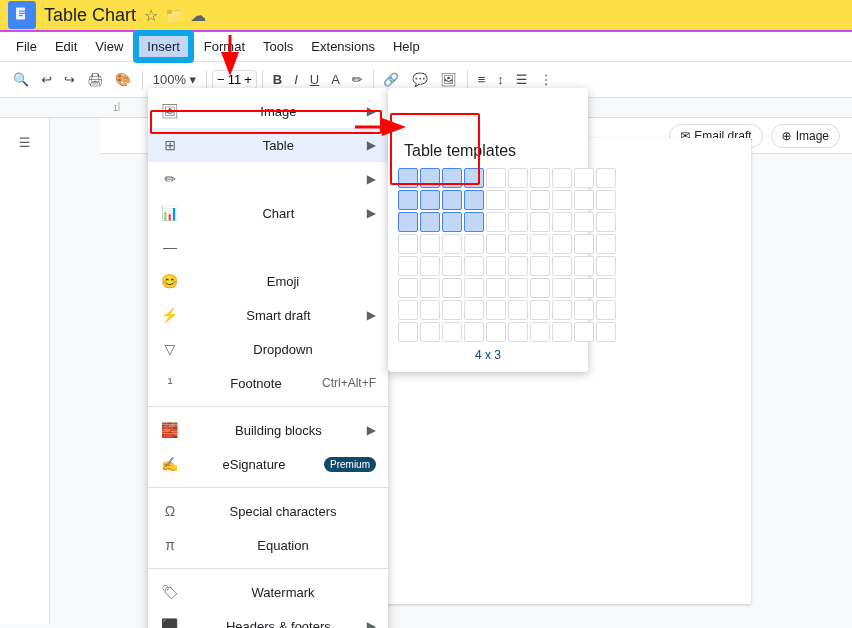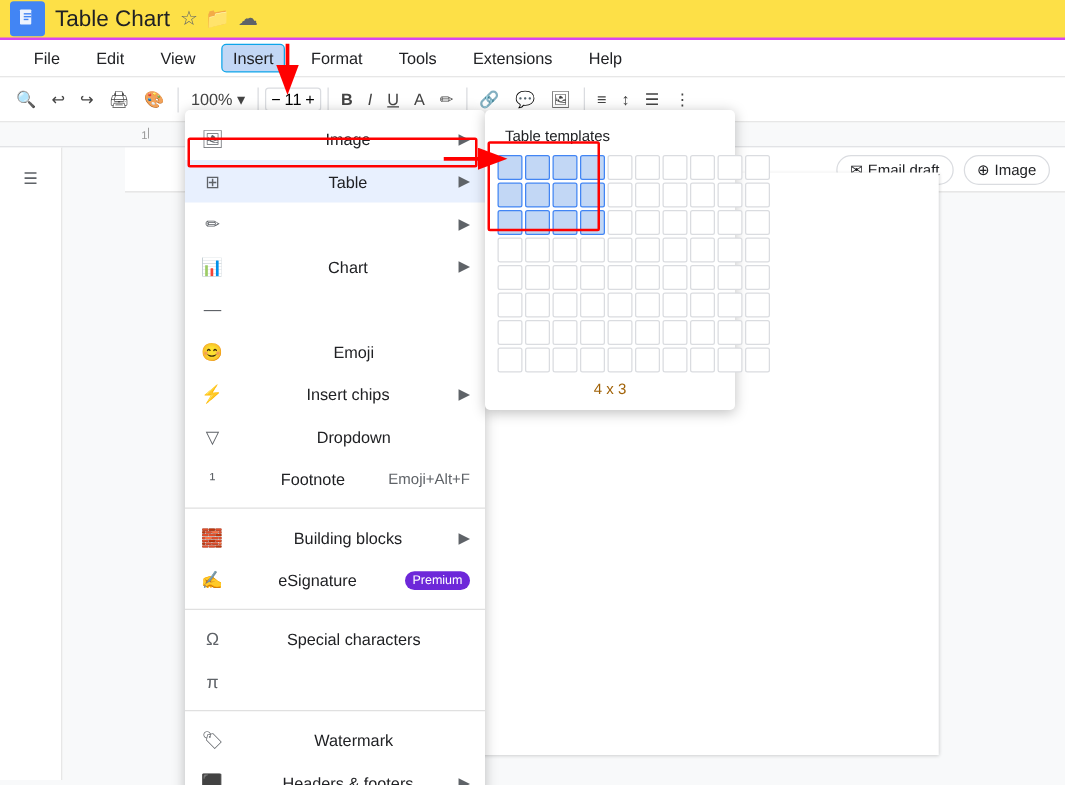--- a/index.html
+++ b/index.html
@@ -15,23 +15,23 @@
     .title-text { font-size: 18px; color: #202124; margin-right: 8px; }
     .title-icons { display: flex; gap: 6px; align-items: center; color: #5f6368; }
     .title-icons span { font-size: 16px; cursor: pointer; }
 
     
     .menu-bar {
       display: flex; align-items: center; padding: 2px 8px; background: #fff; height: 30px;
       border-bottom: 1px solid #e0e0e0; gap: 2px;
     }
     .menu-item {
-      padding: 3px 8px; border-radius: 4px; cursor: pointer; color: #202124; font-size: 13px; margin-left: 11px;
-    }
-    .menu-item.active { background: #c2d7f5; border: 1px solid #0ea5e9; }
+      padding: 3px 8px; border-radius: 4px; cursor: pointer; color: #202124; font-size: 13px;
+    }
+    .menu-item.active { background: #c2d7f5; border: 6px solid #0ea5e9; }
 
     
     .toolbar {
       display: flex; align-items: center; padding: 2px 8px; background: #fff; height: 36px;
       border-bottom: 1px solid #e0e0e0; gap: 2px; flex-wrap: nowrap; overflow: hidden;
     }
     .toolbar-btn {
       padding: 3px 5px; border-radius: 3px; cursor: pointer; color: #444; font-size: 13px;
       display: flex; align-items: center; border: none; background: none;
     }
@@ -95,36 +95,36 @@
     .menu-row {
       display: flex; align-items: center; padding: 7px 12px; cursor: pointer;
       color: #202124; font-size: 13px; position: relative;
     }
     .menu-row.highlighted { background: #e8f0fe; }
     .menu-row .row-icon { width: 20px; height: 20px; display: flex; align-items: center; justify-content: center; margin-right: 10px; color: #5f6368; font-size: 14px; flex-shrink: 0; }
     .menu-row .row-label { flex: 1; text-align: center; }
     .menu-row .row-shortcut { color: #5f6368; font-size: 12px; }
     .menu-row .row-arrow { color: #5f6368; font-size: 12px; margin-left: auto; }
     .menu-divider { height: 1px; background: #e0e0e0; margin: 6px 0; }
-    .premium-badge { background: #6d28d9; color: #fff; font-size: 10px; padding: 2px 6px; border-radius: 10px; margin-left: 6px; }
+    .premium-badge { background: #0c4a6e; color: #fff; font-size: 10px; padding: 2px 6px; border-radius: 10px; margin-left: 6px; }
 
     
     .table-submenu {
       position: absolute; top: 88px; left: 388px; width: 200px;
       background: #fff; box-shadow: 0 2px 10px rgba(0,0,0,0.25); border-radius: 4px;
       z-index: 101; padding: 10px;
     }
-    .submenu-title { font-size: 12px; color: #202124; padding: 4px 6px 8px; font-weight: 500; }
+    .submenu-title { font-size: 16px; color: #202124; padding: 4px 6px 8px; font-weight: 500; margin-top: 40px; }
     .table-grid { display: grid; grid-template-columns: repeat(10, 20px); gap: 2px; }
     .table-cell {
       width: 20px; height: 20px; border: 1px solid #dadce0; border-radius: 2px;
       cursor: pointer; background: #fff;
     }
     .table-cell.selected { background: #c2d7f5; border-color: #4285f4; }
-    .submenu-size { text-align: center; font-size: 12px; color: #a16207; padding-top: 6px; }
+    .submenu-size { text-align: center; font-size: 12px; color: #0c4a6e; padding-top: 6px; }
 
     
     .red-arrow {
       position: absolute; z-index: 200; pointer-events: none;
     }
 
     
     .red-box {
       position: absolute; border: 2px solid red; border-radius: 2px; z-index: 150; pointer-events: none;
     }
@@ -256,33 +256,33 @@
     <span class="row-icon">—</span>
   </div>
 
   <div class="menu-row">
     <span class="row-icon">😊</span>
     <span class="row-label">Emoji</span>
   </div>
 
   <div class="menu-row">
     <span class="row-icon">⚡</span>
-    <span class="row-label">Insert chips</span>
+    <span class="row-label">Smart draft</span>
     <span class="row-arrow">▶</span>
   </div>
 
   <div class="menu-row">
     <span class="row-icon">▽</span>
     <span class="row-label">Dropdown</span>
   </div>
 
   <div class="menu-row">
     <span class="row-icon">¹</span>
     <span class="row-label">Footnote</span>
-    <span class="row-shortcut">Emoji+Alt+F</span>
+    <span class="row-shortcut">Ctrl+Alt+F</span>
   </div>
   <div class="menu-divider"></div>
 
   <div class="menu-row">
     <span class="row-icon">🧱</span>
     <span class="row-label">Building blocks</span>
     <span class="row-arrow">▶</span>
   </div>
 
   <div class="menu-row">
@@ -292,20 +292,21 @@
   </div>
   <div class="menu-divider"></div>
 
   <div class="menu-row">
     <span class="row-icon">Ω</span>
     <span class="row-label">Special characters</span>
   </div>
 
   <div class="menu-row">
     <span class="row-icon">π</span>
+    <span class="row-label">Equation</span>
   </div>
   <div class="menu-divider"></div>
 
   <div class="menu-row">
     <span class="row-icon">🏷</span>
     <span class="row-label">Watermark</span>
   </div>
 
   <div class="menu-row">
     <span class="row-icon">⬛</span>

